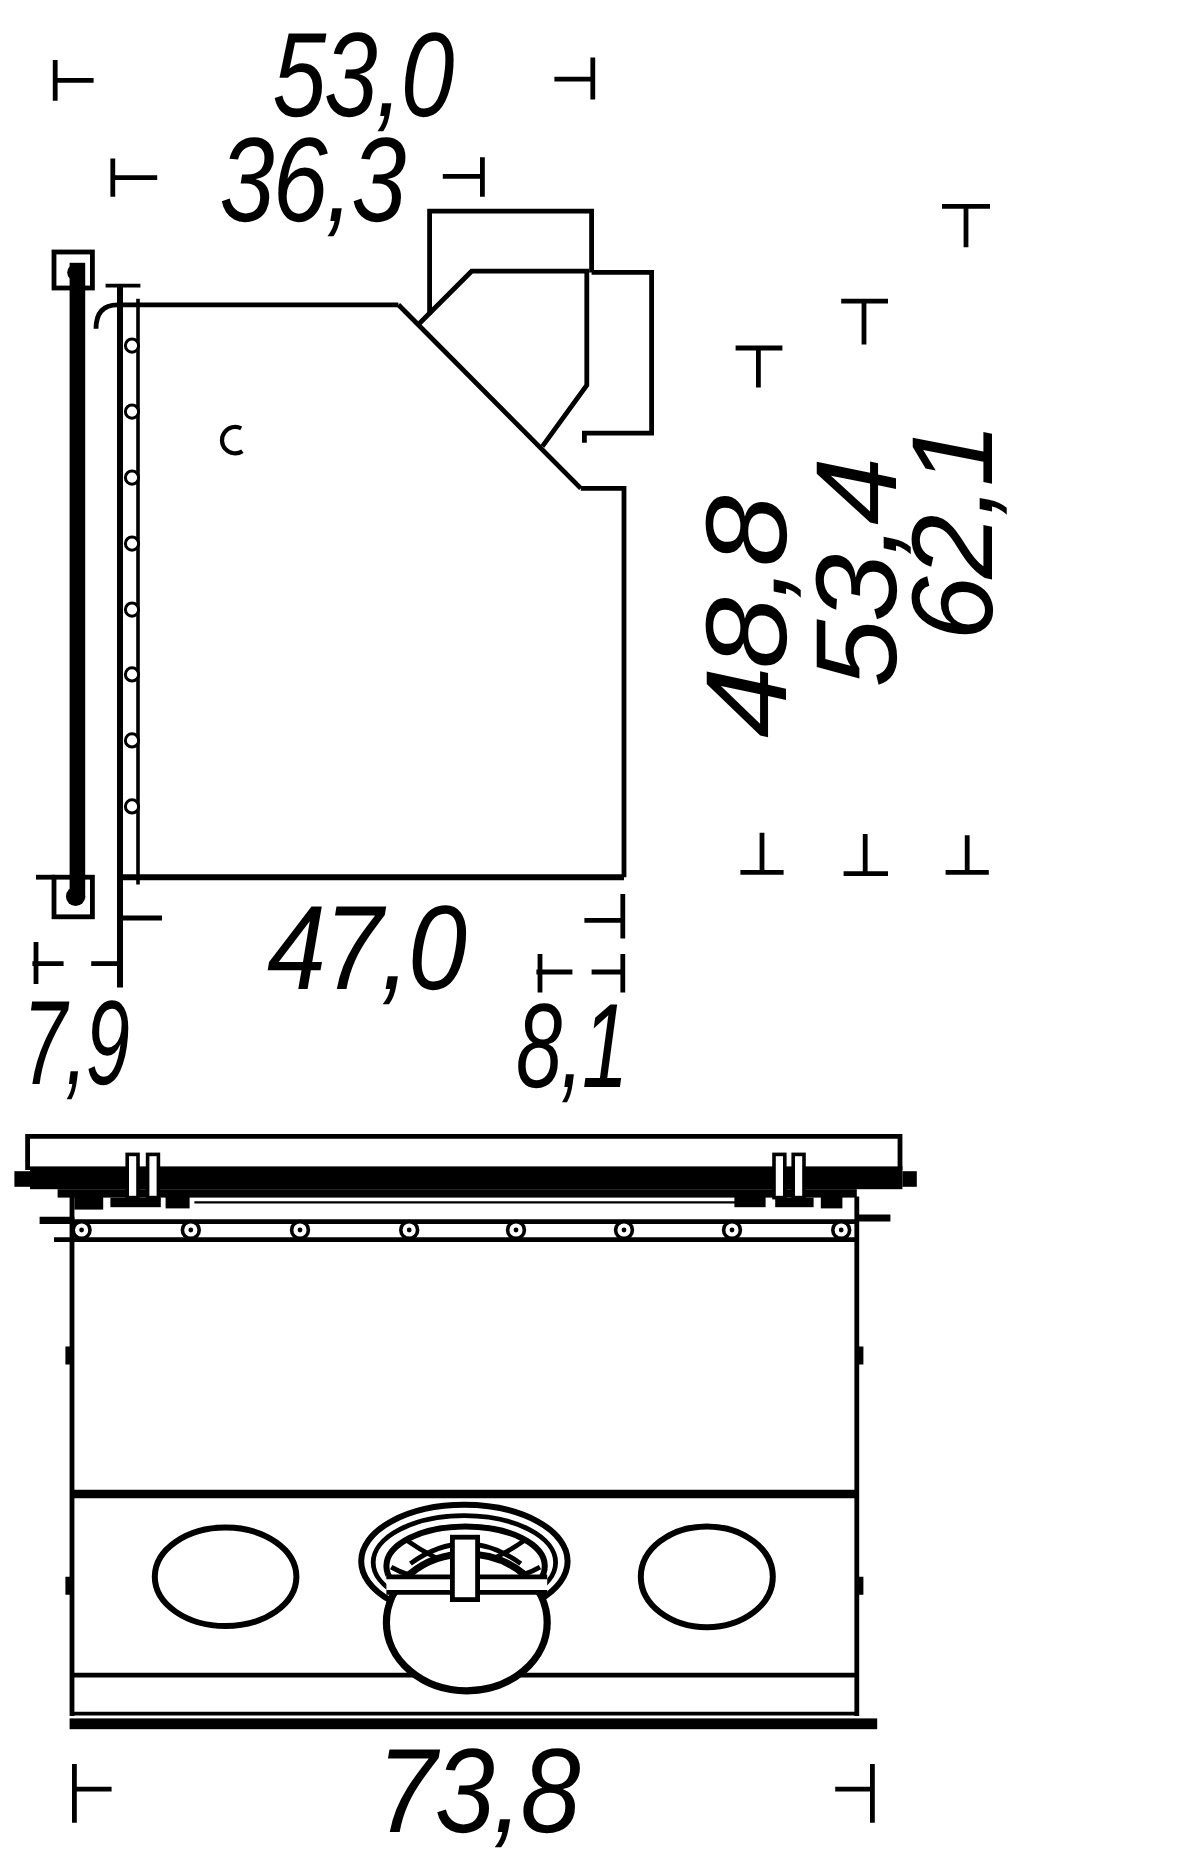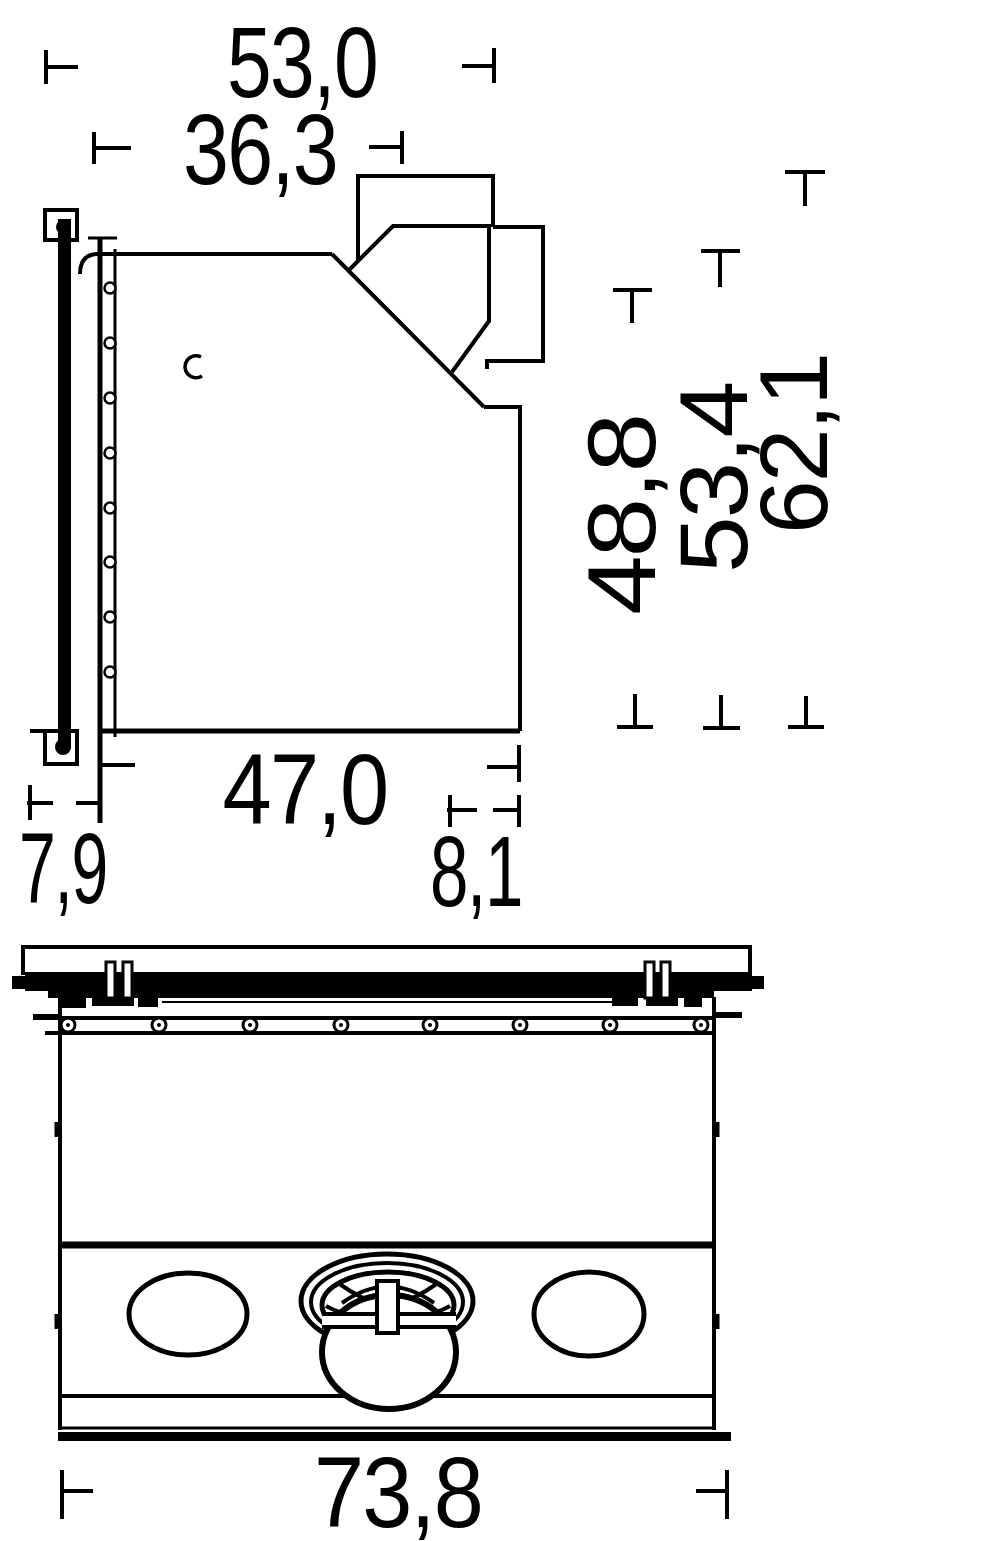--- a/index.html
+++ b/index.html
@@ -1,20 +1,21 @@
 <!DOCTYPE html>
 <html><head>
 <meta charset="utf-8">
 <style>
   html,body{margin:0;padding:0;background:#ffffff;}
   .sheet{
     position:relative;
     width:999px;height:1541px;
     background:#ffffff;
     overflow:hidden;
+    font-style:italic;
   }
   svg{display:block;}
   .dim-text{
     font-family:"Liberation Sans", sans-serif;
     fill:#000000;
     letter-spacing:-2px;
   }
   .dim-h{font-size:100px;}
   .dim-s{font-size:96px;}
   .ln{stroke:#000000;fill:none;}

